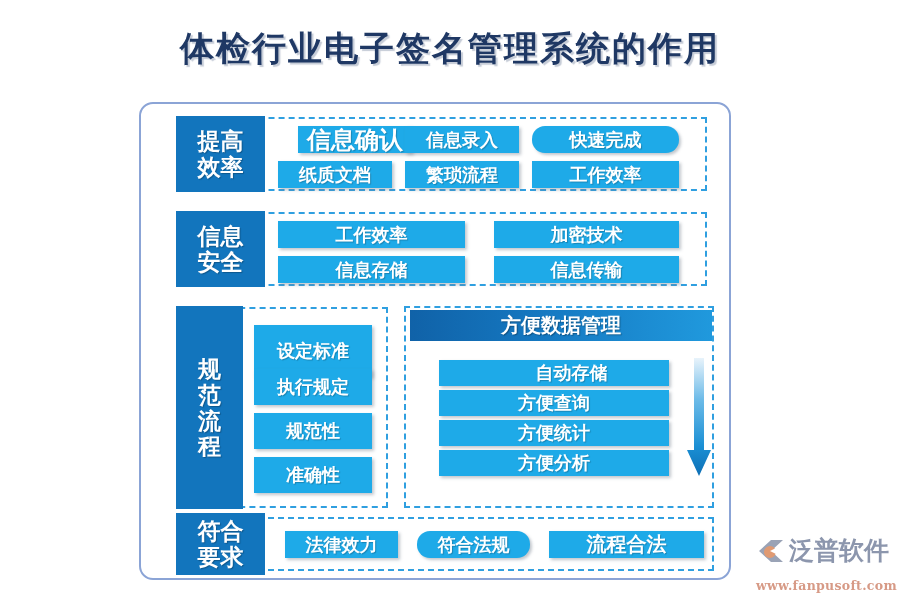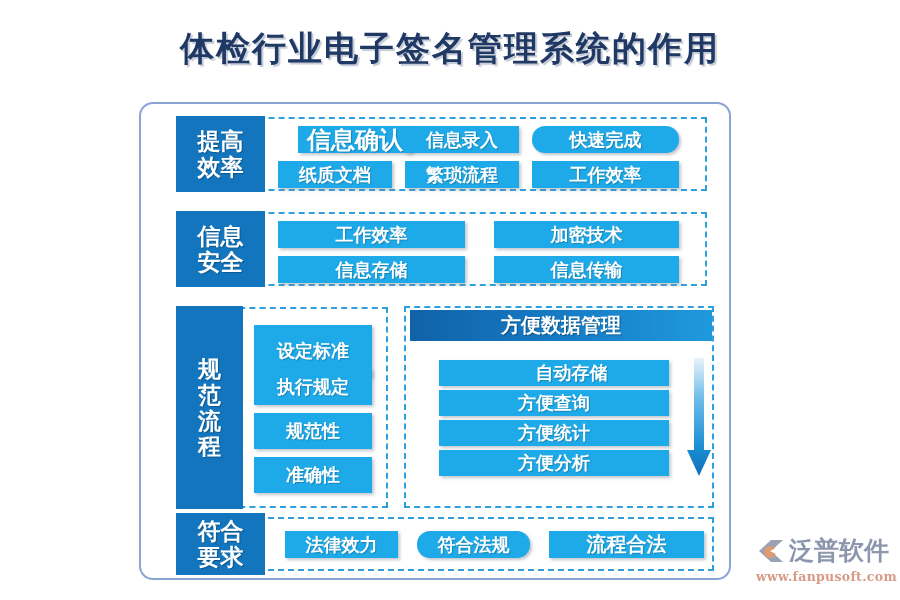--- a/index.html
+++ b/index.html
@@ -135,21 +135,21 @@
     gap: 3px;
   }
   #wm-text {
     font-size: 25px;
     font-weight: bold;
     color: #8c96ad;
     font-family: "DejaVu Serif", "Liberation Serif", serif;
     letter-spacing: 0px;
   }
   #wm-url {
-    margin-top: 2px;
+    margin-top: 11px;
     font-size: 12.5px;
     color: #d79a86;
     font-family: "DejaVu Serif", "Liberation Serif", serif;
     letter-spacing: 0.3px;
     text-align: right;
     font-weight: bold;
   }
 </style>
 </head>
 <body>

